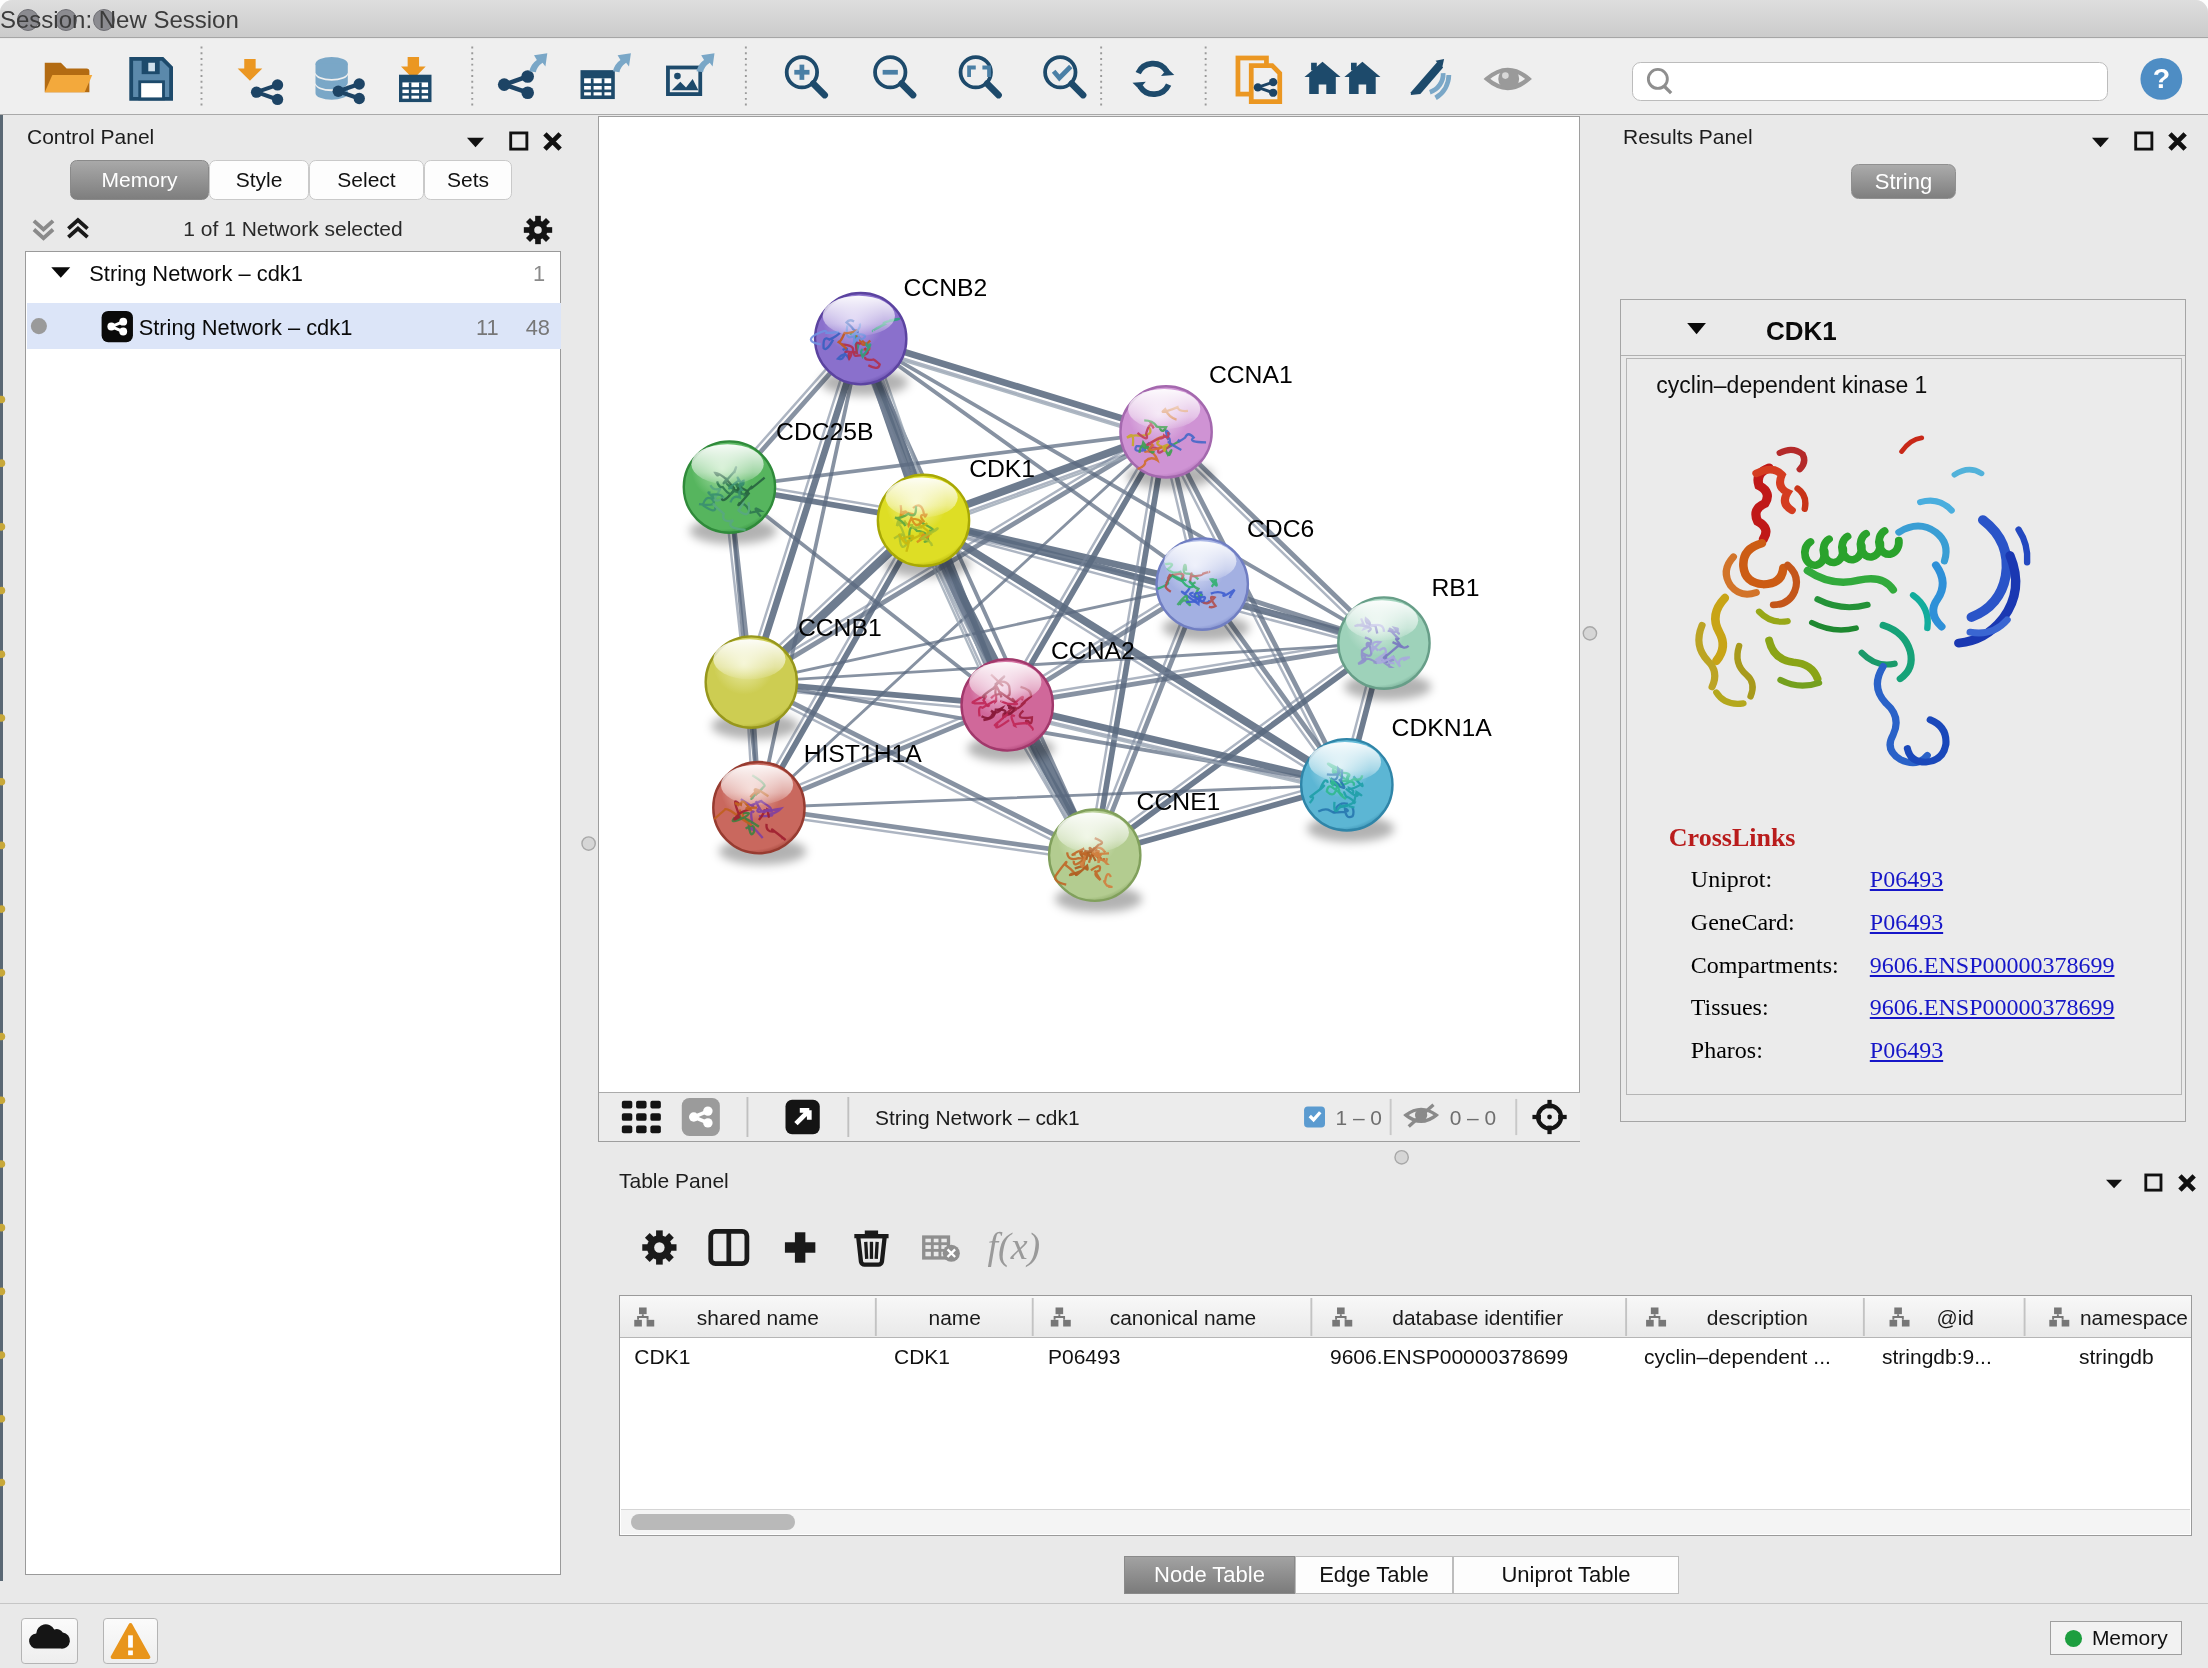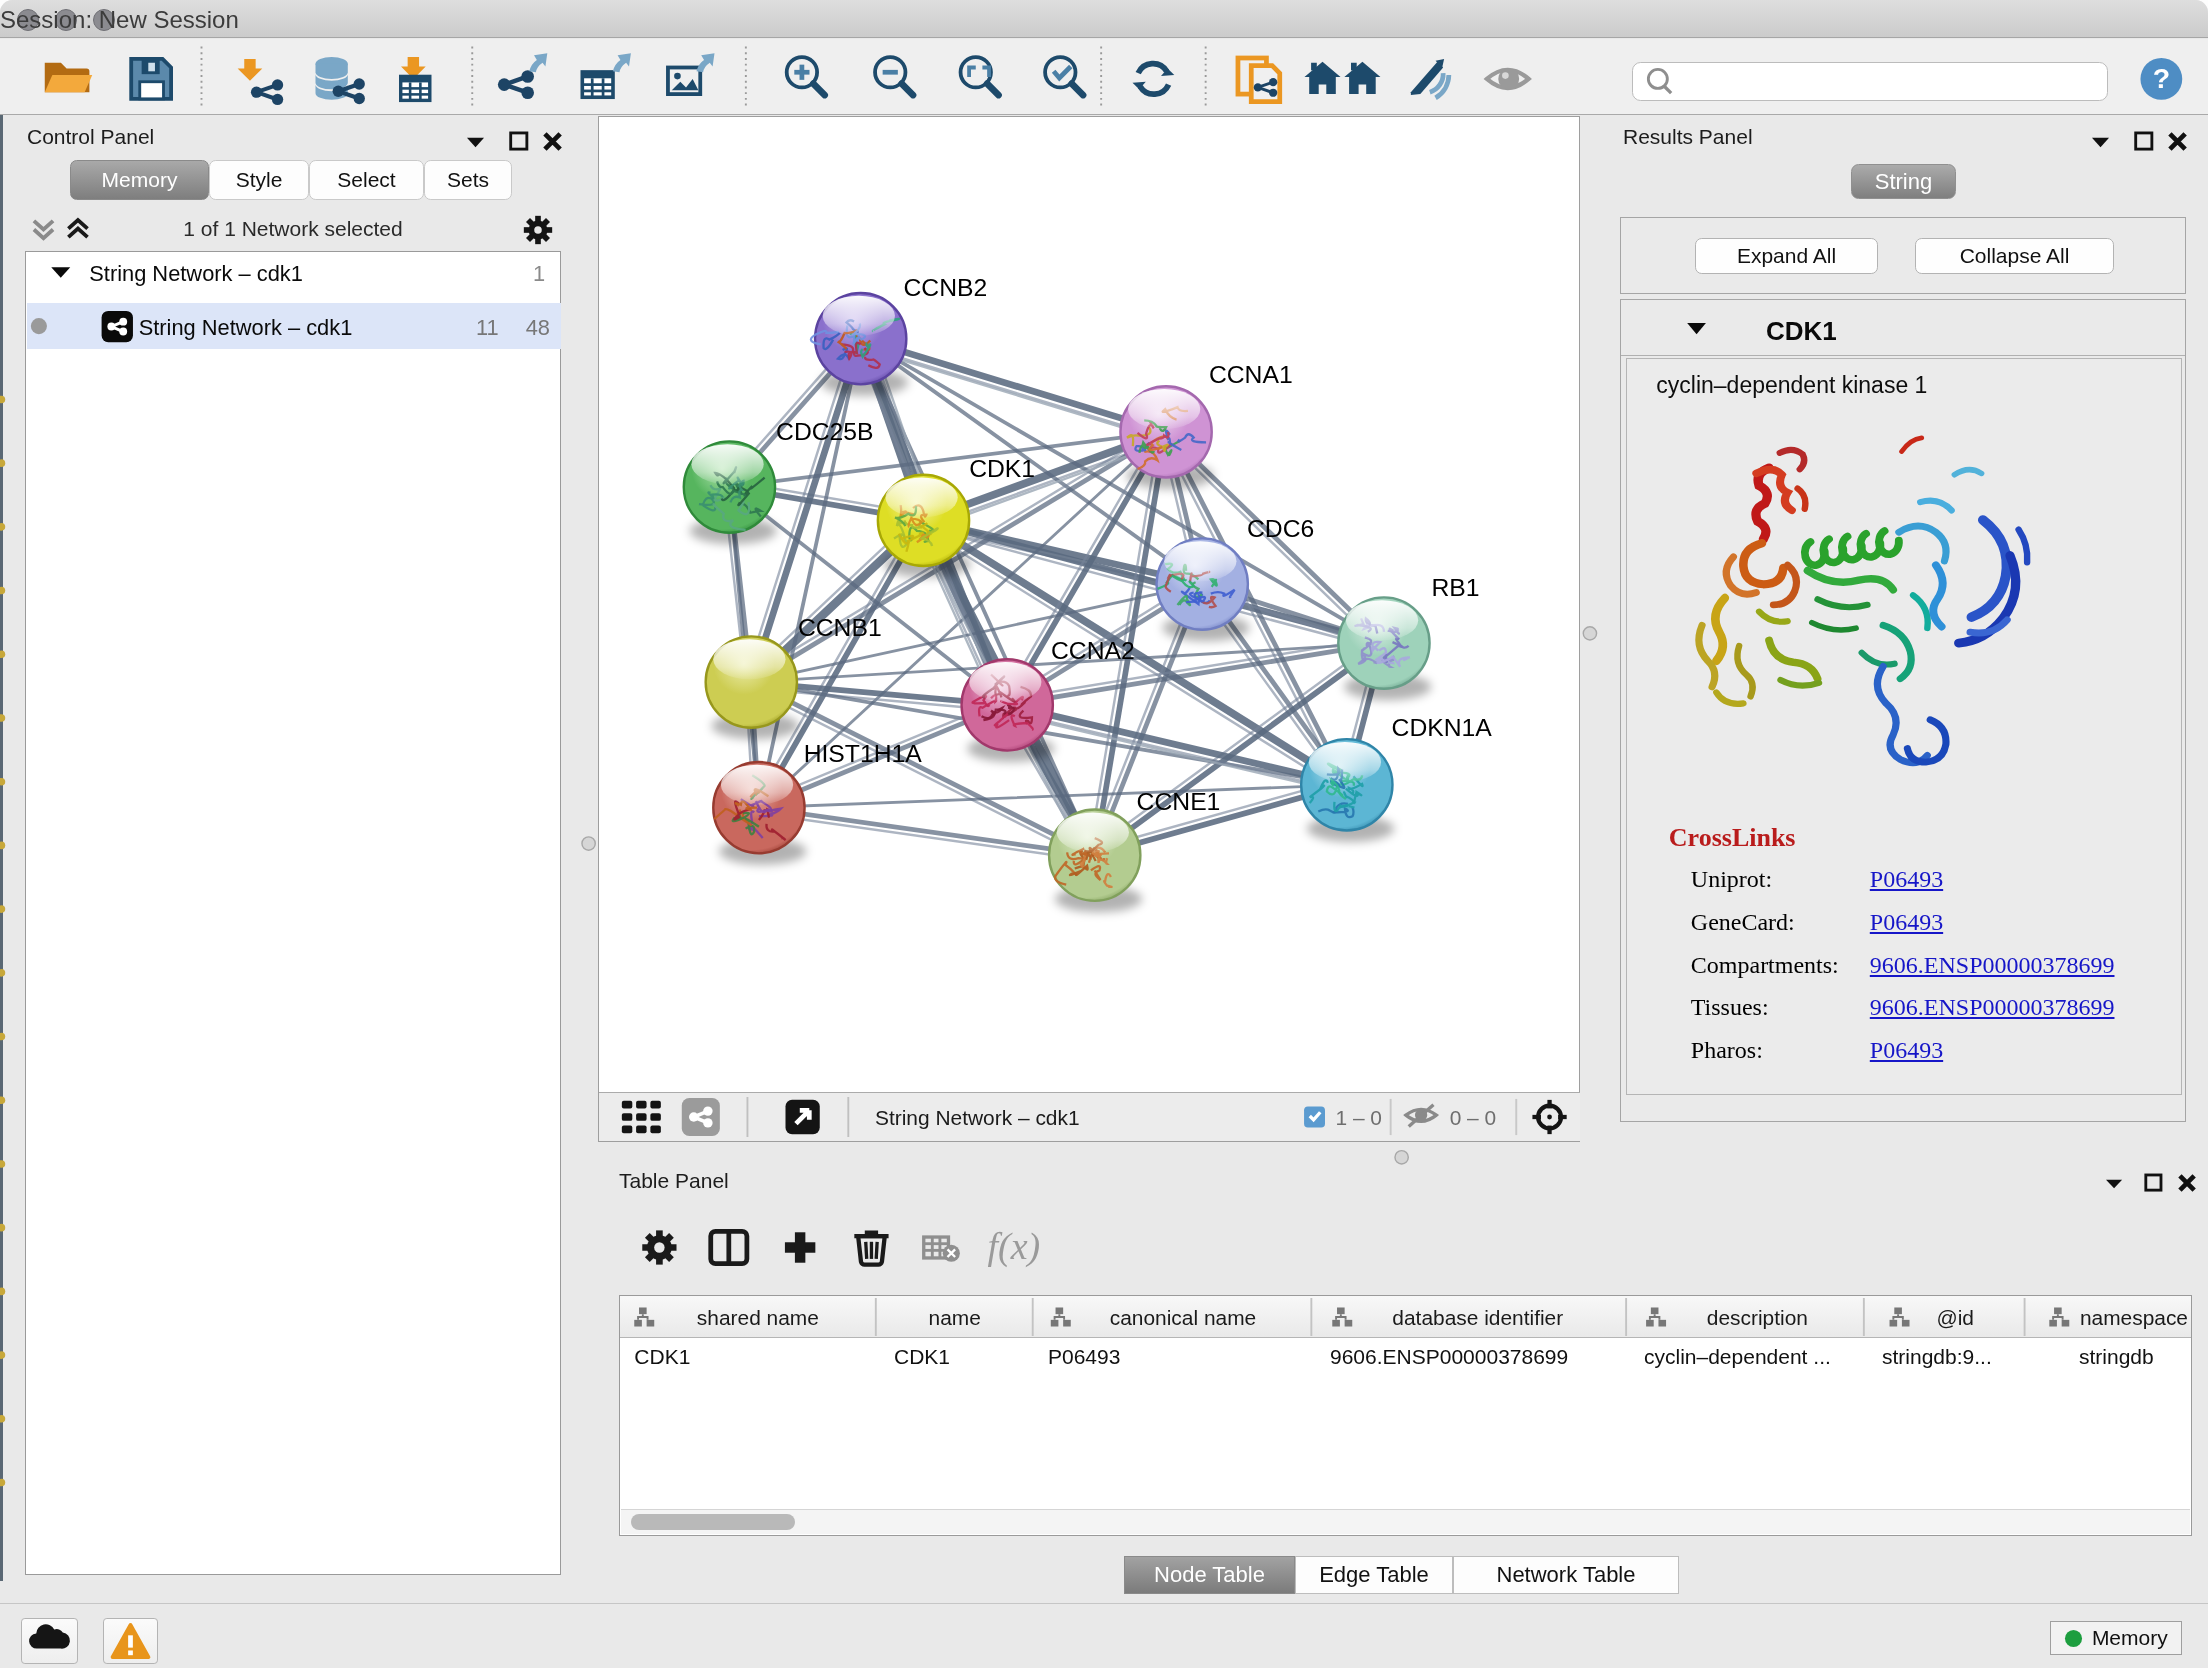--- a/index.html
+++ b/index.html
@@ -726,24 +726,20 @@
 
   <div class="abs ptitle" id="rp-title">Results Panel</div>
   <div class="wicons" id="rp-wicons" style="left:2091px; top:131px;">
     <svg width="97" height="21" viewBox="0 0 102 22">
       <polygon points="1,7 19,7 10,17" fill="#111"></polygon>
       <rect x="47" y="2" width="17" height="17" fill="none" stroke="#111" stroke-width="3"></rect>
       <path d="M 83,3 L 99,19 M 99,3 L 83,19" stroke="#111" stroke-width="5"></path>
     </svg>
   </div>
   <div class="abs" id="stringtab">String</div>
-  <div class="abs" id="rp-box1">
-    <div class="rbtn" style="left:74px; width:183px;">Expand All</div>
-    <div class="rbtn" style="left:294px; width:199px;">Collapse All</div>
-  </div>
   <div class="abs" id="rp-box2">
     <div id="rp-header" style="position:absolute;left:0;top:0;width:100%;height:56px;border-bottom:1px solid #b0b0b0;">
       <svg style="position:absolute;left:65px;top:21px;" width="23" height="15" viewBox="0 0 24 16">
           <polygon points="1,2 21,2 11,14" fill="#0a0a0a"></polygon>
         </svg>
       <div style="position:absolute;left:145px;top:16px;font-size:26px;font-weight:bold;color:#0a0a0a;">CDK1</div>
     </div>
     <div id="rp-inner">
       <div style="position:absolute; left:29.5px; top:13.3px; font-size:23px; color:#0d0d0d;">cyclin–dependent kinase 1</div>
       <svg id="ribbon" style="position:absolute;left:0;top:0;" width="556" height="737" viewBox="0 0 585 775">
@@ -896,21 +892,21 @@
     <div class="td" style="left:710px;">9606.ENSP00000378699</div>
     <div class="td" style="left:1024px;">cyclin–dependent ...</div>
     <div class="td" style="left:1262px;">stringdb:9...</div>
     <div class="td" style="left:1423px;margin-left:36px;">stringdb</div>
     <div id="tp-scroll">
         <div id="tp-thumb"></div>
       </div>
   </div>
   <div class="btab btabsel" style="left:1124px; width:171px;">Node Table</div>
   <div class="btab" style="left:1295px; width:158px;">Edge Table</div>
-  <div class="btab" style="left:1453px; width:226px;">Network Table</div>
+  <div class="btab" style="left:1453px; width:226px;">Uniprot Table</div>
 
   <div class="abs" id="statusbar">
     <div class="sbtn" id="cloudbtn" style="left:21px; width:57px;">
       <svg width="55" height="44" viewBox="0 0 58 46">
         <path d="M 16,31 a8,8 0 0 1 -1,-16 a10,10 0 0 1 19,-4 a7,7 0 0 1 9,3 a8.5,8.5 0 0 1 -2,17 z" fill="#151515"></path>
       </svg>
     </div>
     <div class="sbtn" id="warnbtn" style="left:103px; width:55px;">
       <svg width="53" height="44" viewBox="0 0 56 46">
         <path d="M 28,6 L 47,40 L 9,40 z" fill="#e8951c" stroke="#e8951c" stroke-width="4" stroke-linejoin="round"></path>

